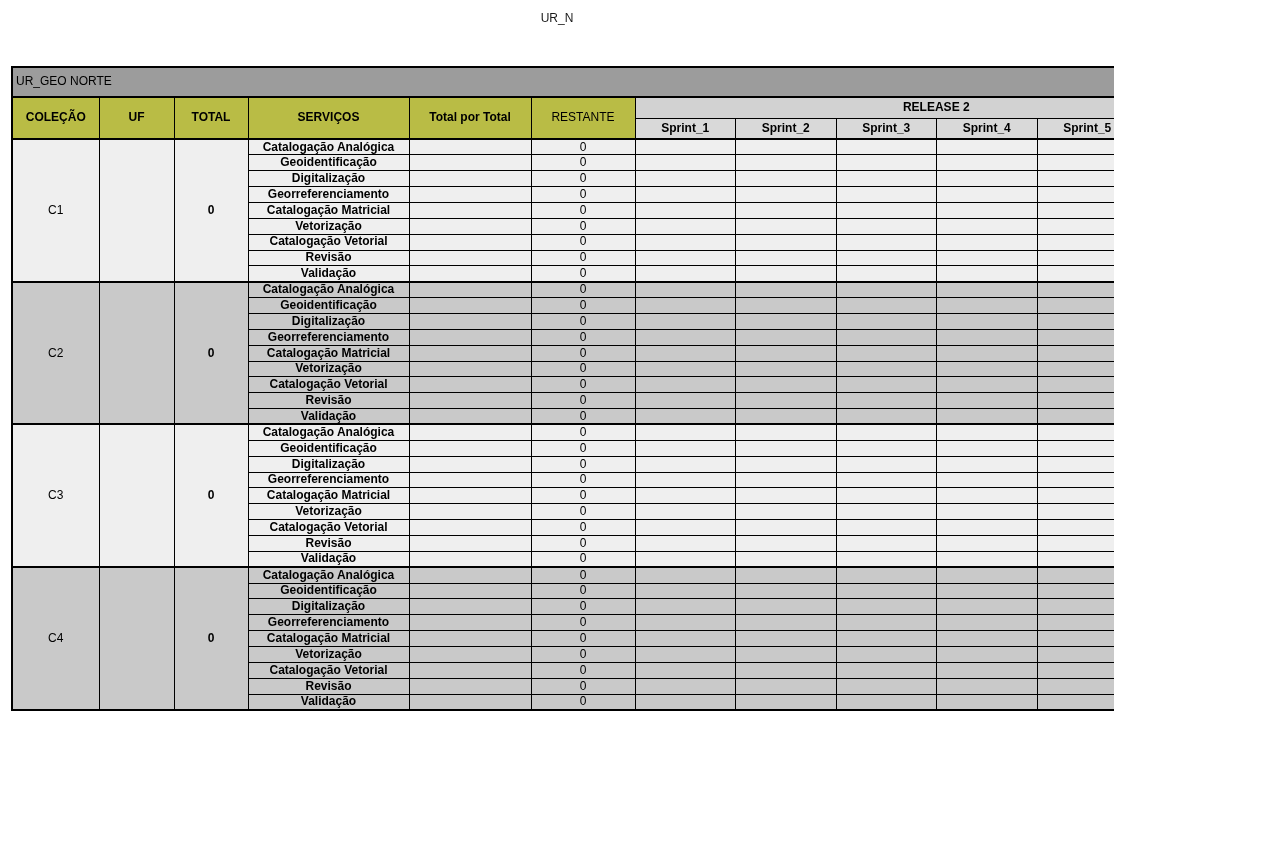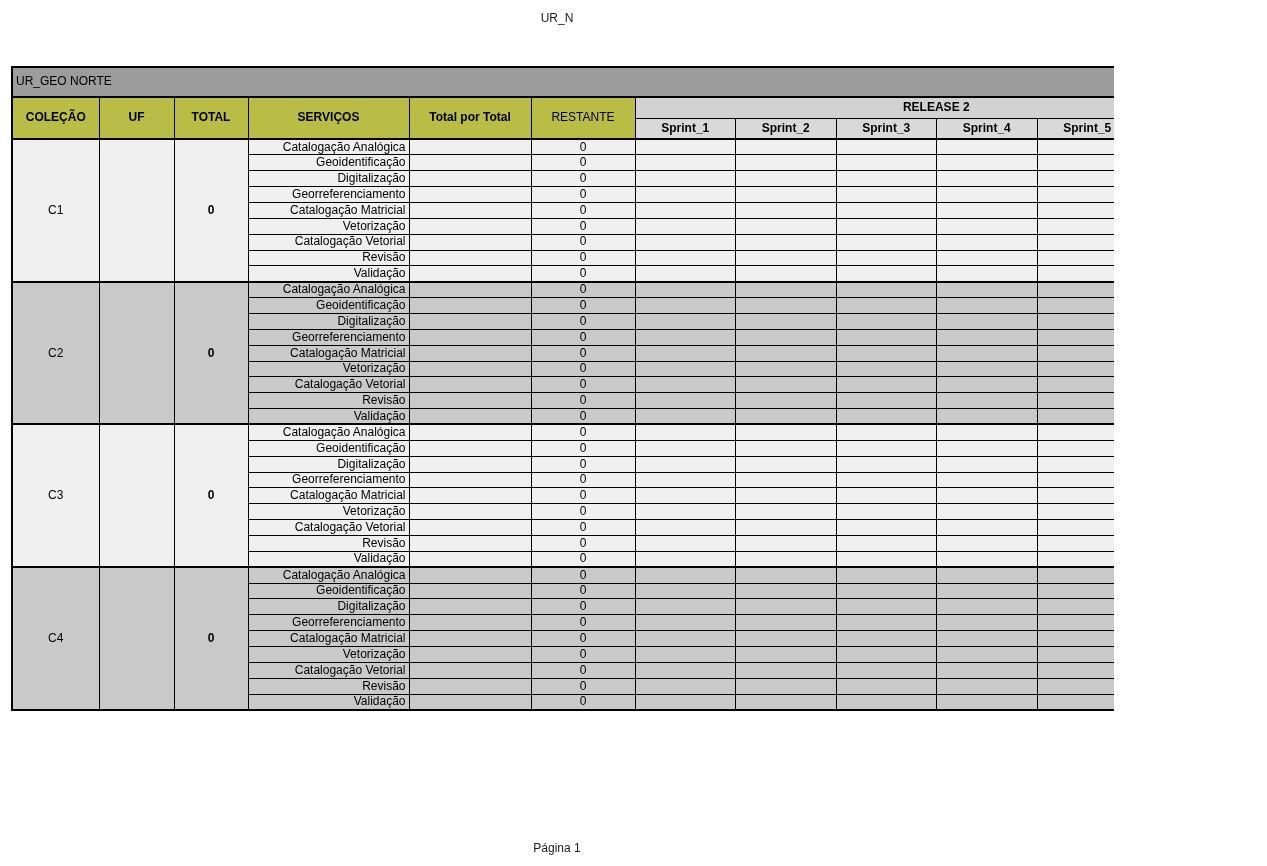--- a/index.html
+++ b/index.html
@@ -38,21 +38,21 @@
   tr.hdr1{ height:21px; }
   tr.hdr2{ height:21px; }
   th.release{ background:var(--c-release); font-weight:bold; text-align:center; }
   th.sprint{ background:var(--c-sprint); font-weight:bold; text-align:center; }
   tbody tr{ height:15.86px; }
   tbody tr.g-light td{ background:var(--c-glight); }
   tbody tr.g-dark td{ background:var(--c-gdark); }
   tbody tr.group-start td{ border-top:2px solid var(--c-border); }
   td.glabel{ font-weight:normal; font-size:15px; text-align:center; }
   td.totcell{ font-weight:bold; text-align:center; }
-  td.svc{ font-weight:normal; text-align:right; }
+  td.svc{ font-weight:bold; text-align:center; }
   td.rst{ text-align:center; }
   td.etp, td.spr, td.ufcell{ text-align:center; }
 </style>
 </head>
 <body>
 
 <div class="page">
 
   <div class="caption-top">UR_N</div>
 
@@ -498,15 +498,14 @@
           <td class="spr"></td>
           <td class="spr"></td>
           <td class="spr"></td>
           <td class="spr"></td>
           <td class="spr"></td>
           <td class="spr"></td>
         </tr>
       </tbody>
   </table>
 
-  <div class="caption-bottom">Página 1</div>
 
 </div>
 
 </body></html>

